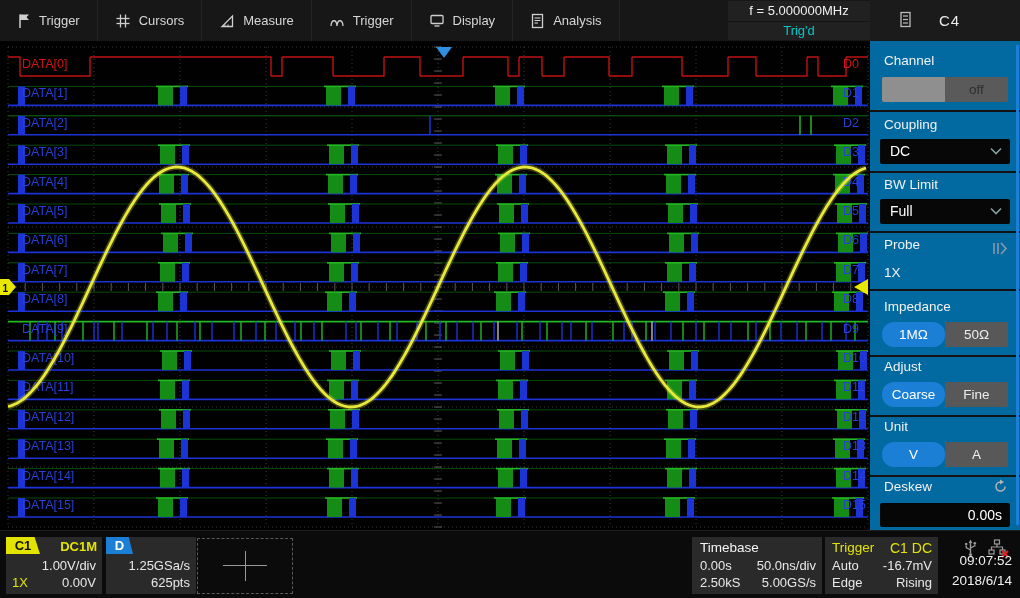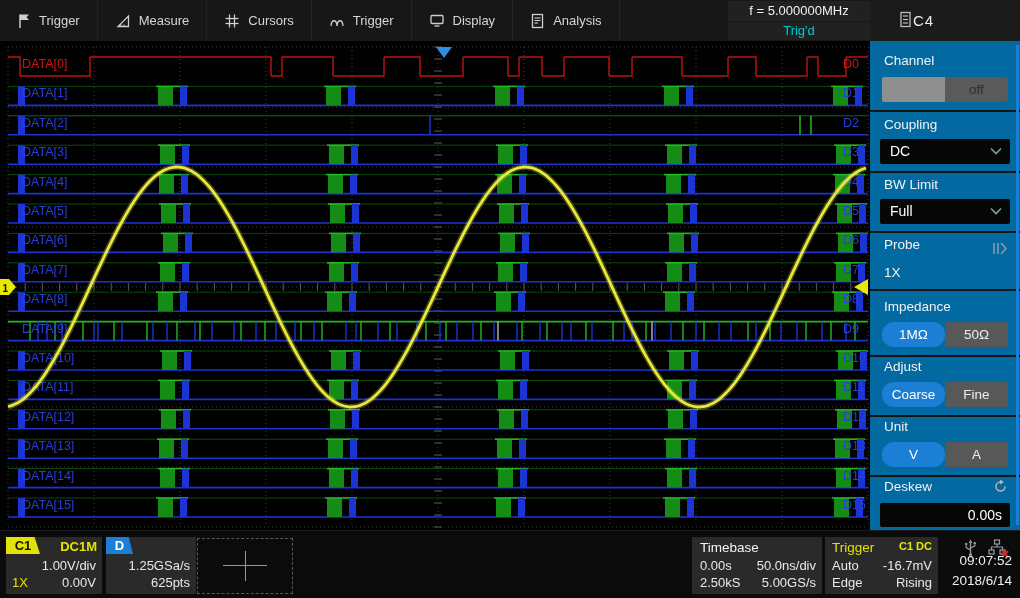--- a/index.html
+++ b/index.html
@@ -7,21 +7,21 @@
        font-family:"Liberation Sans",sans-serif;-webkit-font-smoothing:antialiased;}
   
   .menubar{position:absolute;left:0;top:0;width:870px;height:41px;background:#171717;display:flex;align-items:stretch;}
   .menu-item{display:flex;align-items:center;gap:8px;padding:0 17px;color:#d6d6d6;font-size:13px;border-right:1px solid #242424;cursor:default;}
   .menu-item svg{display:block;}
   .freqbox{position:absolute;left:728px;top:1px;width:142px;height:39px;background:#212121;display:flex;flex-direction:column;}
   .freq-line{height:20px;line-height:20px;text-align:center;color:#f0f0f0;font-size:13px;border-bottom:1px solid #161616;}
   .trig-line{height:18px;line-height:18px;text-align:center;color:#00c8c8;font-size:13px;}
   .panel-header{position:absolute;left:870px;top:0;width:150px;height:41px;background:#1b1b1b;display:flex;align-items:center;color:#ececec;font-size:15px;}
   .panel-header .ph-icon{margin-left:28px;}
-  .panel-header .ph-title{letter-spacing:1px;}
+  .panel-header .ph-title{margin-left:26px;letter-spacing:1px;}
   
   .wavearea{position:absolute;left:0;top:41px;width:870px;height:489px;background:#010101;}
   
   .rightpanel{position:absolute;left:870px;top:41px;width:150px;height:489px;background:#0369a1;}
   .sec-label{position:absolute;left:14px;color:#f2f2f2;font-size:13.5px;}
   .sep{position:absolute;left:0;width:150px;height:2px;background:#121212;}
   .seg-toggle{position:absolute;left:12px;width:126px;height:25px;display:flex;border-radius:2px;overflow:hidden;}
   .seg{flex:1;line-height:25px;text-align:center;font-size:13.5px;color:#ededed;}
   .seg.sel{background:#1b7fd6;color:#fff;border-radius:12px;}
   .seg.unsel{background:#585858;}
@@ -49,38 +49,38 @@
       <span>
         <svg width="14" height="16" viewBox="0 0 14 16">
           <line x1="3" y1="1.5" x2="3" y2="15" stroke="#cfcfcf" stroke-width="1.5"></line>
           <polygon points="3,1.5 12,1.5 9.5,4.3 12,7 3,7" fill="#cfcfcf"></polygon>
         </svg>
       </span>
       <span>Trigger</span>
     </div>
     <div class="menu-item">
       <span>
-        <svg width="16" height="16" viewBox="0 0 16 16">
-          <polygon points="3,13.5 13.5,13.5 13.5,3" fill="none" stroke="#cfcfcf" stroke-width="1.3"></polygon>
-          <line x1="6" y1="13.5" x2="6" y2="11.5" stroke="#cfcfcf" stroke-width="1.1"></line>
-          <line x1="9" y1="13.5" x2="9" y2="11.5" stroke="#cfcfcf" stroke-width="1.1"></line>
-        </svg>
-      </span>
-      <span>Measure</span>
-    </div>
-    <div class="menu-item">
-      <span>
         <svg width="16" height="16" viewBox="0 0 16 16" stroke="#cfcfcf" stroke-width="1.3">
           <line x1="5.5" y1="1.5" x2="5.5" y2="14.5"></line>
           <line x1="10.5" y1="1.5" x2="10.5" y2="14.5"></line>
           <line x1="1.5" y1="5.5" x2="14.5" y2="5.5"></line>
           <line x1="1.5" y1="10.5" x2="14.5" y2="10.5"></line>
         </svg>
       </span>
       <span>Cursors</span>
+    </div>
+    <div class="menu-item">
+      <span>
+        <svg width="16" height="16" viewBox="0 0 16 16">
+          <polygon points="3,13.5 13.5,13.5 13.5,3" fill="none" stroke="#cfcfcf" stroke-width="1.3"></polygon>
+          <line x1="6" y1="13.5" x2="6" y2="11.5" stroke="#cfcfcf" stroke-width="1.1"></line>
+          <line x1="9" y1="13.5" x2="9" y2="11.5" stroke="#cfcfcf" stroke-width="1.1"></line>
+        </svg>
+      </span>
+      <span>Measure</span>
     </div>
     <div class="menu-item">
       <span>
         <svg width="16" height="14" viewBox="0 0 16 14">
           <path d="M2,12 C2.5,5 7.5,5 8,12 M8,12 C8.5,5 13.5,5 14,12" fill="none" stroke="#cfcfcf" stroke-width="1.3"></path>
         </svg>
       </span>
       <span>Trigger</span>
     </div>
     <div class="menu-item">
@@ -684,21 +684,21 @@
   <div class="bbox" style="left:692px;width:130px">
     <span class="rt" style="left:8px;top:3px;font-size:13.5px;color:#f5f5f5">Timebase</span>
     <span class="rt" style="left:8px;top:21px">0.00s</span>
     <span class="rt" style="right:6px;top:21px">50.0ns/div</span>
     <span class="rt" style="left:8px;bottom:4px">2.50kS</span>
     <span class="rt" style="right:6px;bottom:4px">5.00GS/s</span>
   </div>
 
   <div class="bbox" style="left:825px;width:113px">
     <span class="rt yellow" style="left:7px;top:3px;font-size:13.5px">Trigger</span>
-    <span class="rt yellow" style="right:6px;top:3px;font-weight:bold;font-size:11px">C1 DC</span>
+    <span class="rt yellow" style="right:6px;top:3px;font-weight:normal;font-size:14px">C1 DC</span>
     <span class="rt" style="left:7px;top:21px">Auto</span>
     <span class="rt" style="right:6px;top:21px">-16.7mV</span>
     <span class="rt" style="left:7px;bottom:4px">Edge</span>
     <span class="rt" style="right:6px;bottom:4px">Rising</span>
   </div>
 
   <span class="rt" style="left:962px;top:8px">
     <svg width="17" height="19" viewBox="0 0 17 19">
         <polygon points="8.5,0.5 6.6,4 10.4,4" fill="#9a9a9a"></polygon>
         <line x1="8.5" y1="3.5" x2="8.5" y2="14" stroke="#9a9a9a" stroke-width="1.4"></line>

